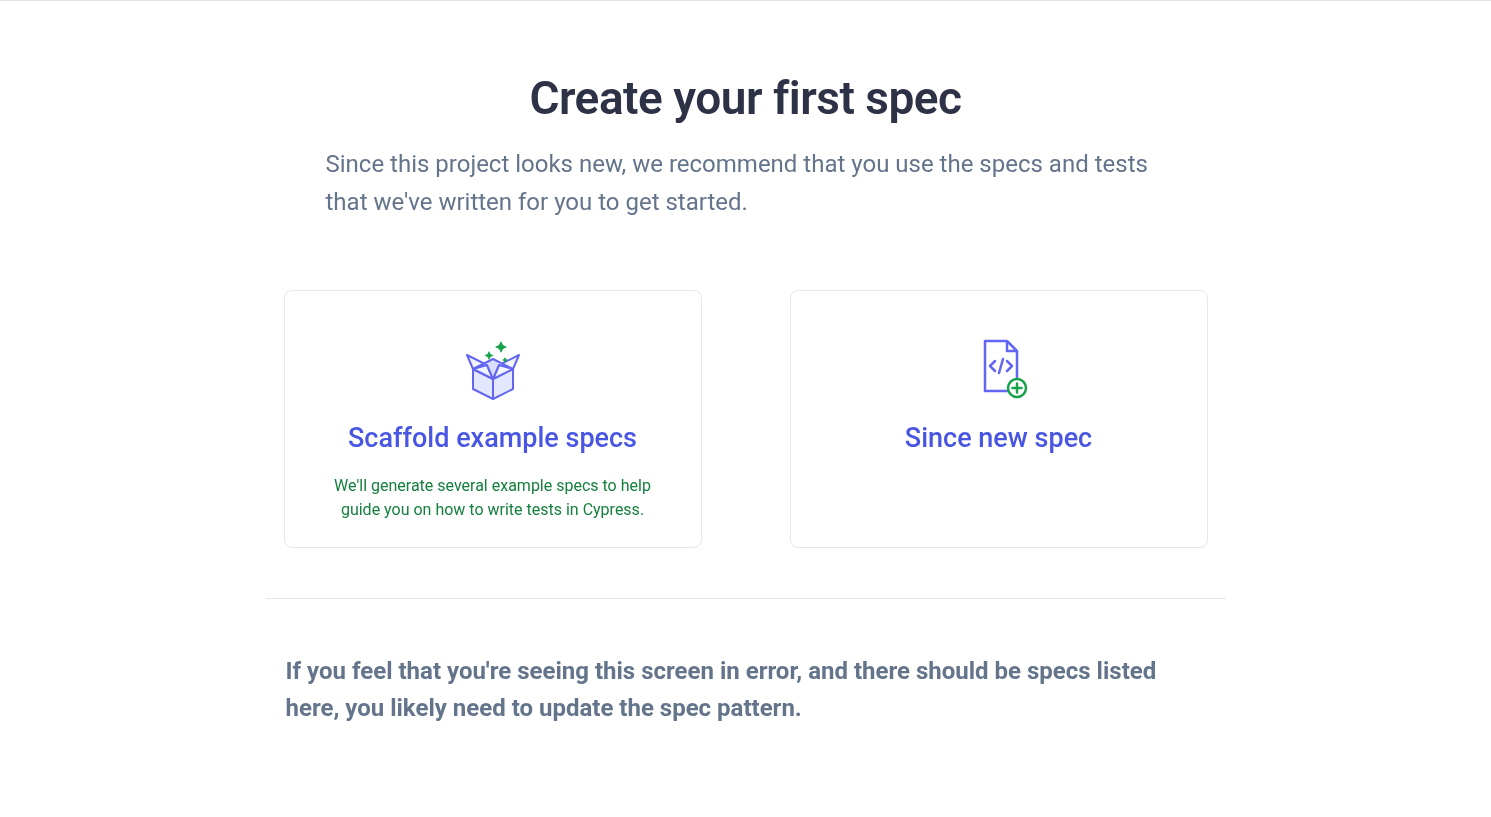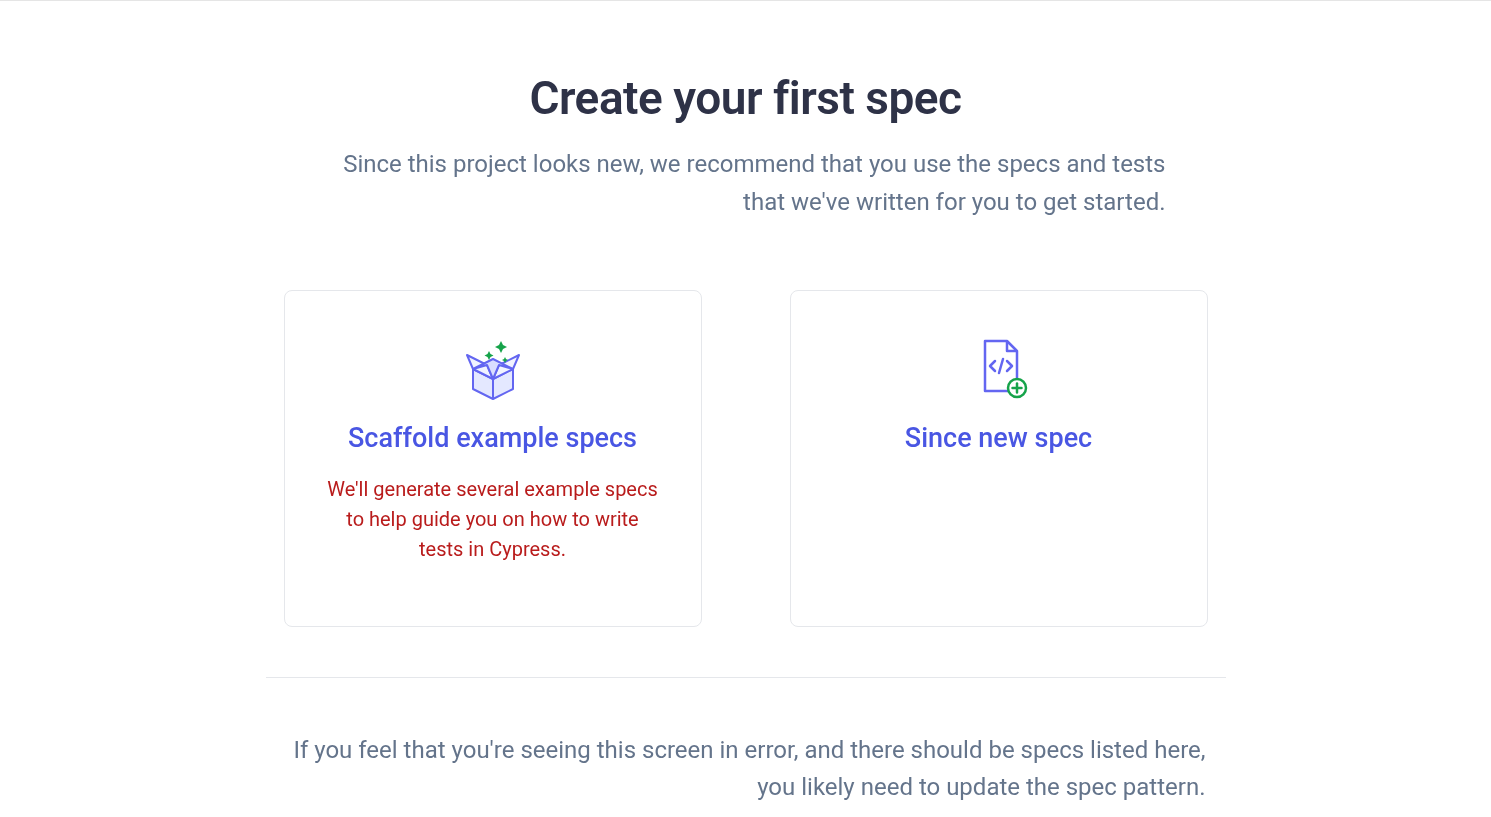--- a/index.html
+++ b/index.html
@@ -30,37 +30,37 @@
       font-size: 46px;
       font-weight: 600;
       color: #2e3247;
       text-align: center;
       margin-bottom: 20px;
       letter-spacing: -0.5px;
     }
     .page-subtitle {
       font-size: 24px;
       color: #64748b;
-      text-align: right;
+      text-align: left;
       line-height: 1.6;
       max-width: 840px;
       margin-bottom: 68px;
       font-weight: 400;
     }
     .cards-row {
       display: flex;
       gap: 88px;
       justify-content: center;
       margin-bottom: 50px;
     }
     .card {
       width: 418px;
       border: 1px solid #e5e7eb;
       border-radius: 8px;
-      padding: 42px 38px 62px 38px;
+      padding: 42px 38px 25px 38px;
       display: flex;
       flex-direction: column;
       align-items: center;
       text-align: center;
       cursor: pointer;
       background: #ffffff;
     }
     .card-icon {
       width: 72px;
       height: 70px;
@@ -70,39 +70,39 @@
       margin-bottom: 18px;
     }
     .card-title {
       font-size: 27px;
       font-weight: 500;
       color: #4956e3;
       margin-bottom: 18px;
       line-height: 1.3;
     }
     .card-description {
-      font-size: 20px;
-      color: #b91c1c;
+      font-size: 16px;
+      color: #15803d;
       line-height: 1.5;
       font-weight: 400;
     }
     .divider {
       width: 100%;
       max-width: 960px;
       height: 1px;
       background: #e5e7eb;
       margin-bottom: 54px;
     }
     .footer-note {
       font-size: 24px;
       color: #64748b;
-      text-align: right;
+      text-align: left;
       line-height: 1.55;
       max-width: 920px;
-      font-weight: 400;
+      font-weight: 700;
     }
   </style>
 </head>
 <body>
 
 <div class="container">
   <h1 class="page-title">Create your first spec</h1>
   <p class="page-subtitle">Since this project looks new, we recommend that you use the specs and tests that we've written for you to get started.</p>
 
   <div class="cards-row">

